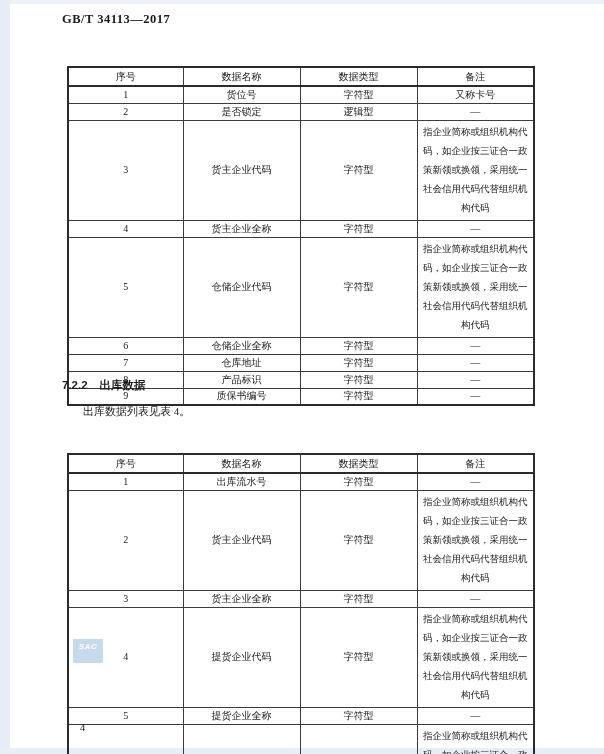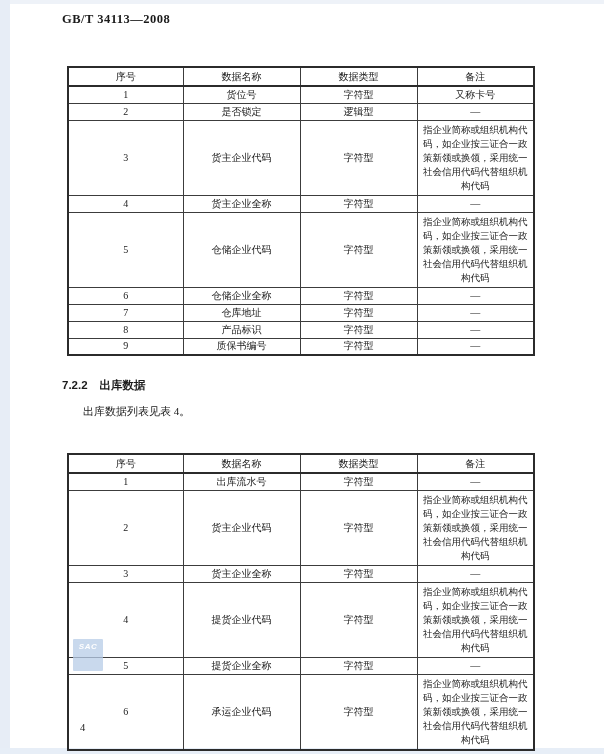--- a/index.html
+++ b/index.html
@@ -41,38 +41,38 @@
     text-align:center; vertical-align:middle;
     font-size:10px; line-height:12px;
     padding:1px 3px;
     overflow:hidden;
   }
   thead tr { border-bottom:2px solid #2b2b2b; }
   th { font-weight:normal; height:19px; }
   tr.r-normal td { height:17px; }
   tr.r-tall td { height:62px; }
   td.remark-long {
-    font-size:9.5px; line-height:14px; padding:2px 3px;
+    font-size:9.5px; line-height:19px; padding:2px 3px;
   }
   .section-heading {
     position:absolute; left:52px; top:374px;
     font-family:Liberation Sans, sans-serif;
     font-weight:bold; font-size:11.5px;
   }
   .section-heading .sec-num { margin-right:12px; }
   .section-body {
     position:absolute; left:73px; top:400px;
     font-size:11px;
   }
   .page-number {
     position:absolute; left:70px; top:718px;
     font-size:10.5px;
   }
   .watermark {
-    position:absolute; left:63px; top:635px; width:30px; height:32px;
+    position:absolute; left:63px; top:635px; width:30px; height:24px;
     background:#b7cde8; opacity:0.75; border-radius:1px;
     color:#ffffff; font-family:"Liberation Sans", sans-serif;
     font-size:8px; line-height:15px; text-align:center;
     font-weight:bold; letter-spacing:0.5px;font-style:italic;
   }
   .edge-strip-left {
     position:absolute; left:0; top:0; width:10px; height:754px;
     background:#e7edf6;
   }
   .edge-strip-top {
@@ -86,21 +86,21 @@
 </style>
 </head>
 <body>
 
 <div class="edge-strip-top"></div>
 <div class="edge-strip-left"></div>
 <div class="edge-strip-bottom"></div>
 
 <div class="page">
 
-  <div class="doc-header">GB/T 34113—2008</div>
+  <div class="doc-header">GB/T 34113—2017</div>
 
 
   <table class="table-3">
     <colgroup>
         <col style="width:115px">
         <col style="width:117px">
         <col style="width:117px">
         <col style="width:117px">
       </colgroup>
     <thead>

